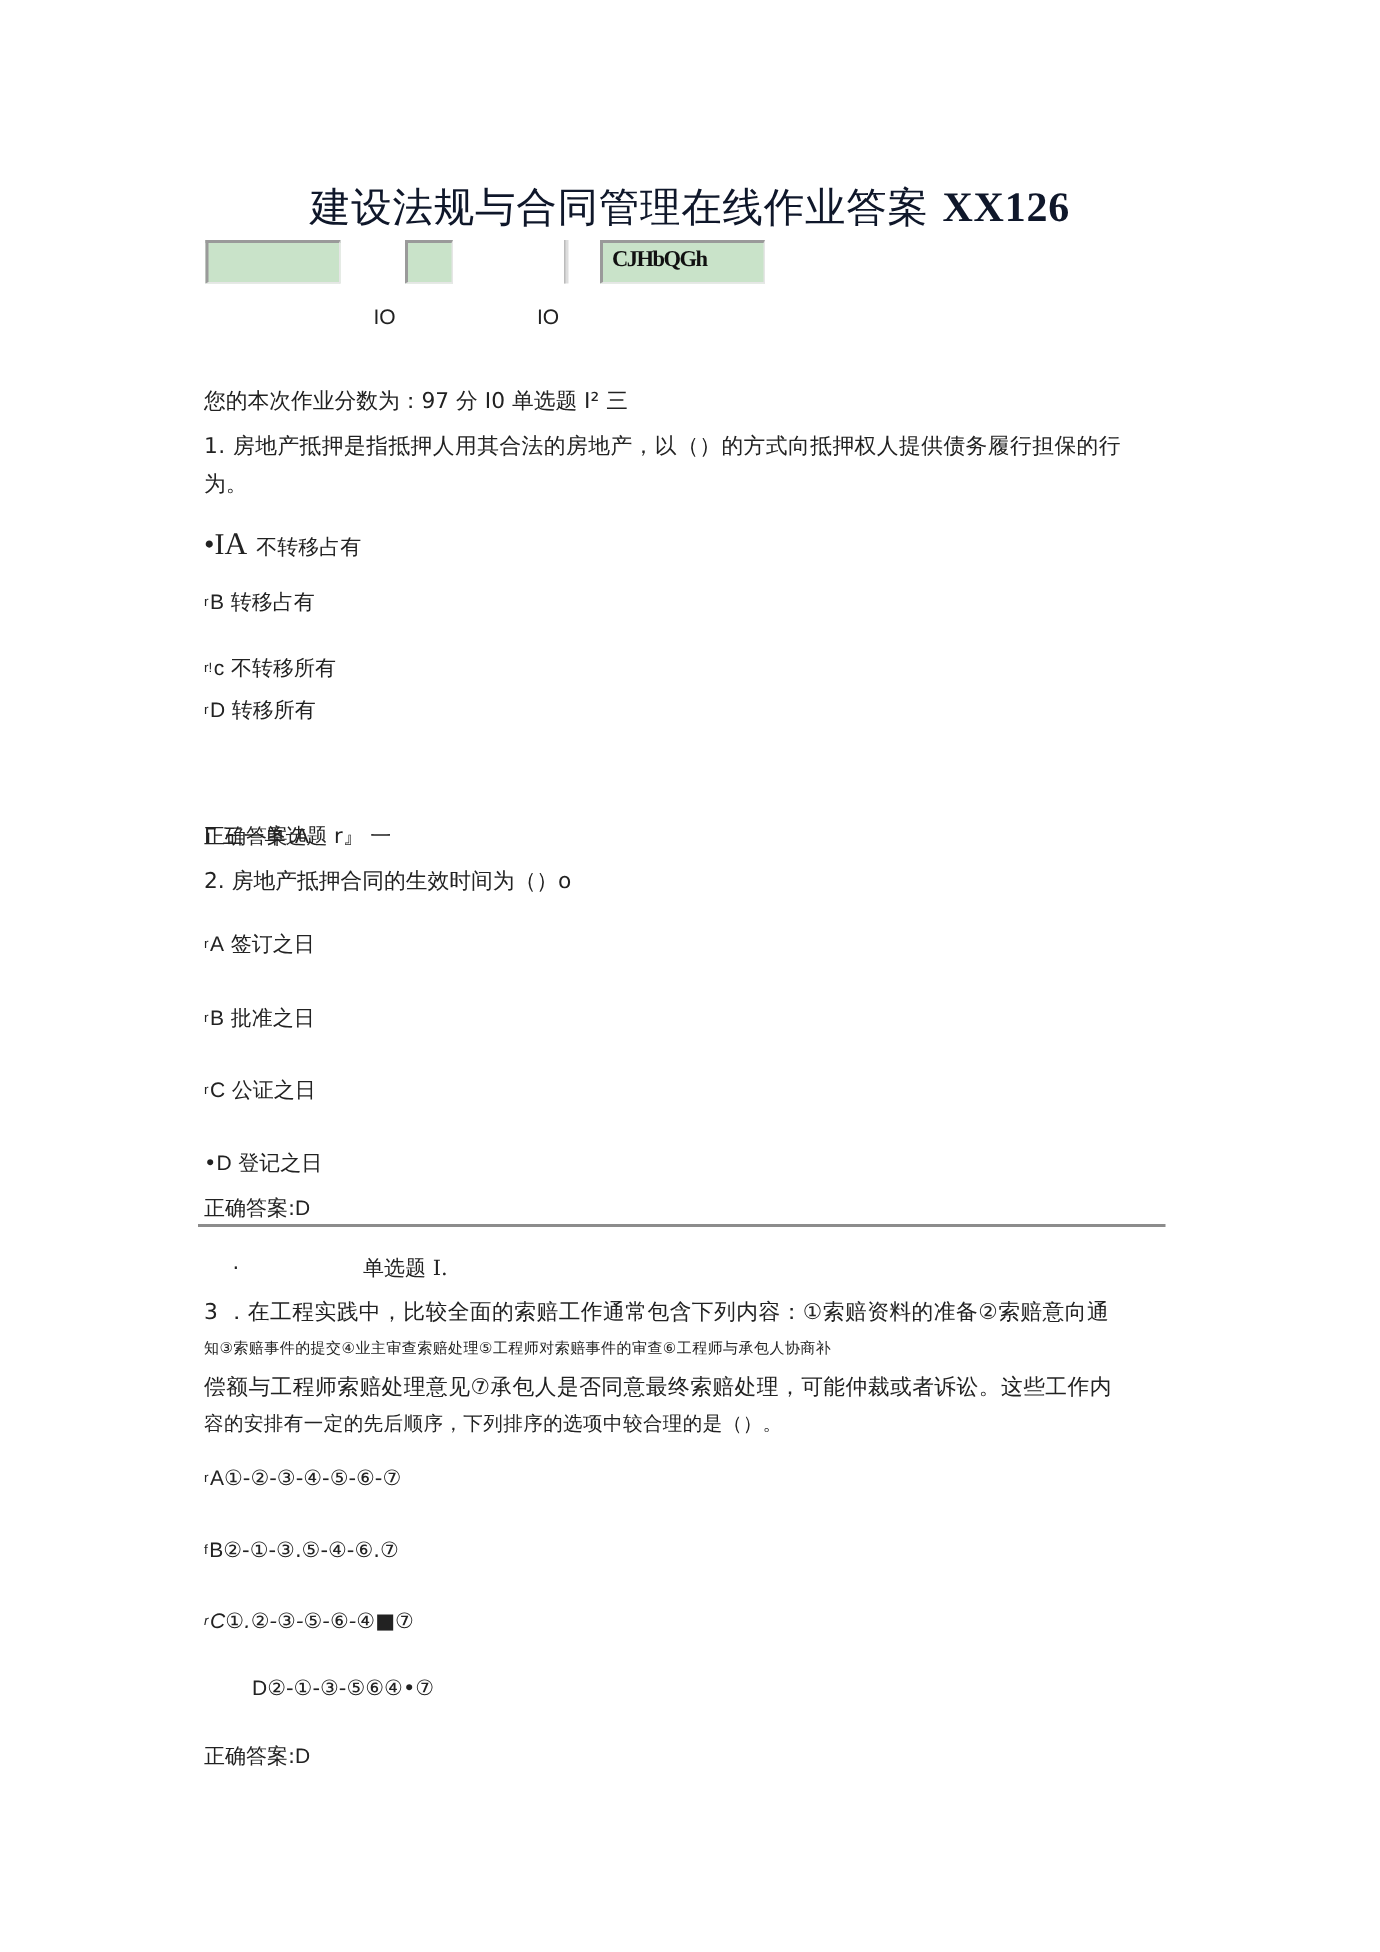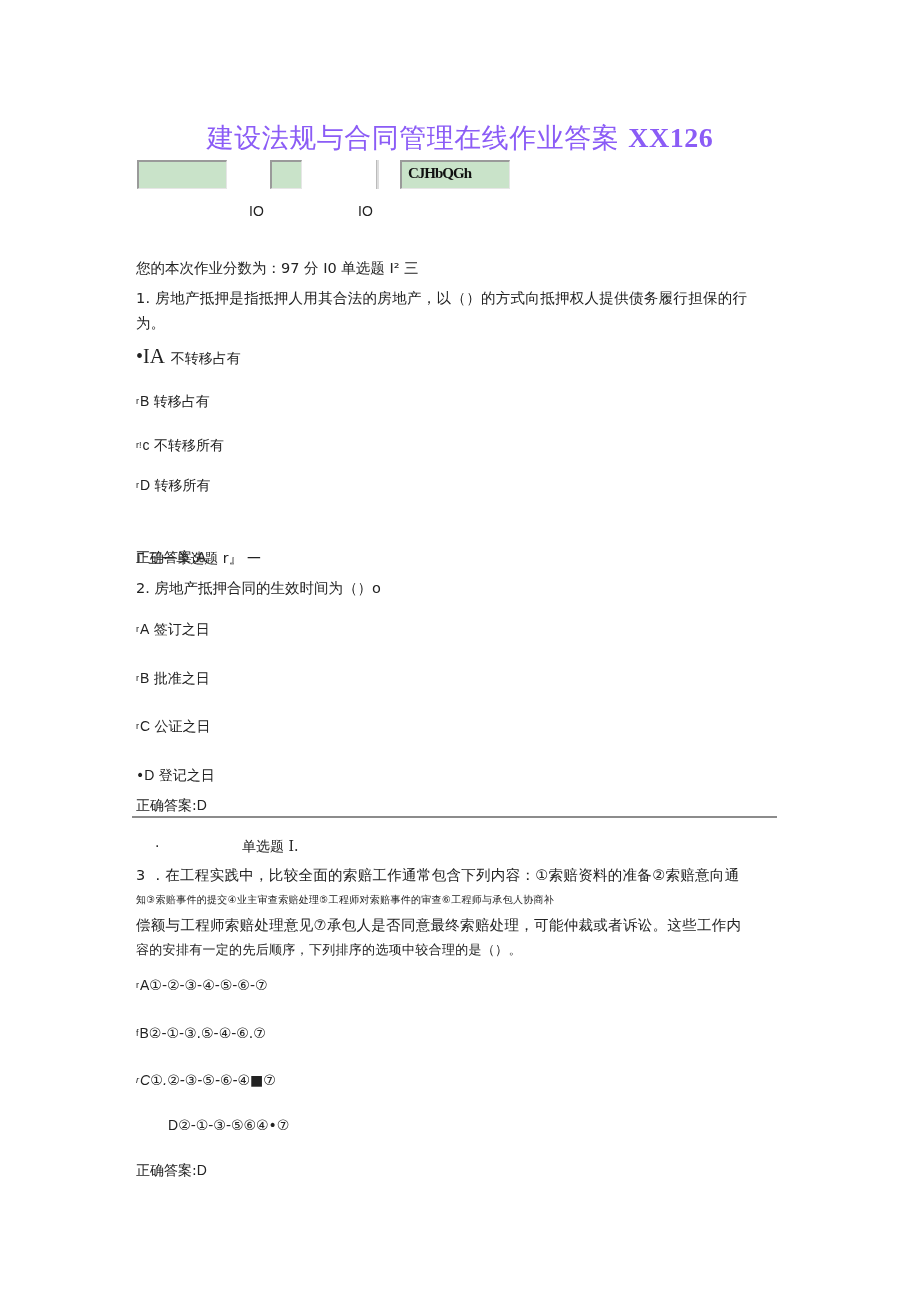--- a/index.html
+++ b/index.html
@@ -14,21 +14,21 @@
       font-family: "DejaVu Sans", "Liberation Sans", sans-serif;
       color: #1a1a1a;
     }
     .abs { position: absolute; white-space: nowrap; }
 
     .title {
       left: 0; width: 920px; top: 120px;
       text-align: center;
       font-family: "DejaVu Serif", "Liberation Serif", serif;
       font-size: 27px;
-      color: #8b5cf6;
+      color: #0f172a;
       letter-spacing: 0.5px;
     }
     .title .code {
       font-family: "Liberation Serif", serif;
       font-weight: bold;
       font-size: 28px;
     }
 
     .gbox {
       position: absolute;
@@ -113,35 +113,35 @@
 </div>
 
 <div class="abs io io-1">IO</div>
 <div class="abs io io-2">IO</div>
 
 <div class="abs text" style="left:136px; top:258px; font-size:14.5px;">您的本次作业分数为：97 分 I0 单选题 I² 三</div>
 
 <div class="abs text" style="left:136px; top:288px; font-size:14.5px; letter-spacing:0.3px;">1. 房地产抵押是指抵押人用其合法的房地产，以（）的方式向抵押权人提供债务履行担保的行</div>
 <div class="abs text" style="left:136px; top:313px; font-size:14.5px;">为。</div>
 
-<div class="abs text opt-a1" style="left:136px; top:343px; line-height:27px;">
+<div class="abs text opt-a1" style="left:136px; top:343px; line-height:38px;">
   <span class="bullet">•I</span><span class="opt-letter-big">A</span><span>不转移占有</span>
 </div>
 
 <div class="abs text" style="left:136px; top:391px;">
   <span class="opt-mark">r</span><span class="opt-letter">B</span>
   <span>转移占有</span>
 </div>
 
 <div class="abs text" style="left:136px; top:435px;">
   <span class="opt-mark">r!</span><span class="opt-letter">c</span>
   <span>不转移所有</span>
 </div>
 
-<div class="abs text" style="left:136px; top:475px;">
+<div class="abs text" style="left:136px; top:463px;">
   <span class="opt-mark">r</span><span class="opt-letter">D</span>
   <span>转移所有</span>
 </div>
 
 <div class="abs text" style="left:136px; top:513px;margin-top:34px;">
   <span>正确答案:</span><span class="opt-letter">A</span>
 </div>
 
 <div class="abs text" style="left:136px; top:548px;">Γ 三一单选题 r』 一</div>
 <div class="abs text" style="left:136px; top:578px; font-size:14.5px;">2. 房地产抵押合同的生效时间为（）o</div>

